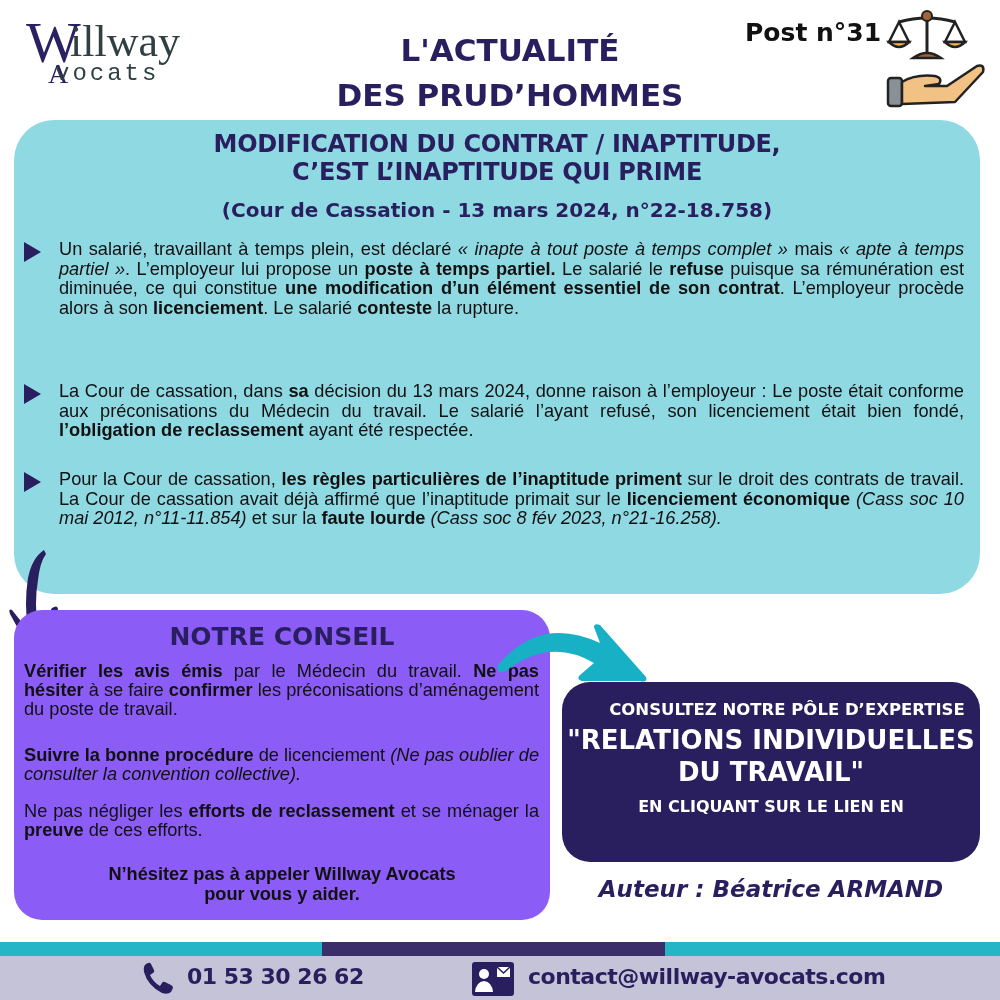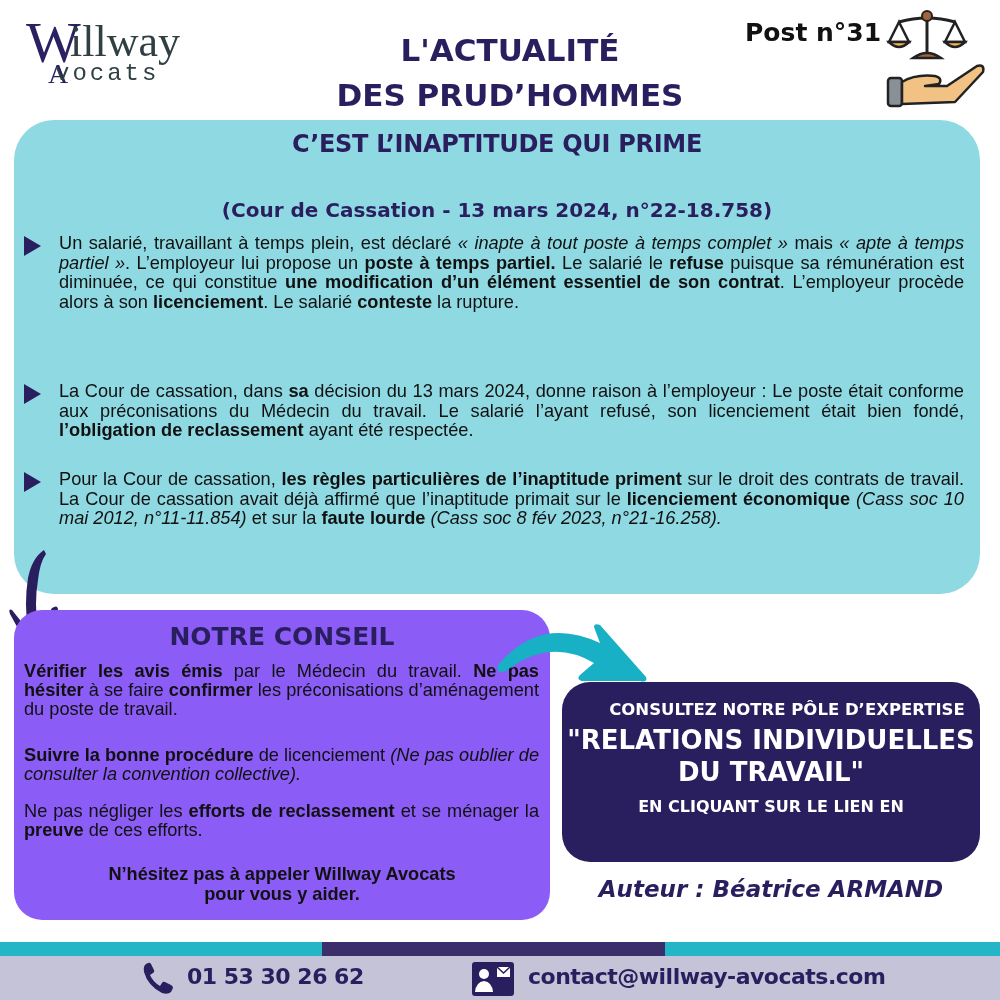--- a/index.html
+++ b/index.html
@@ -80,25 +80,26 @@
   <path d="M4 32 Q14 42 24 32 Z" fill="#f2b652" stroke="#222" stroke-width="2.5"></path>
   <path d="M70 12 L60 32 L80 32 Z" fill="none" stroke="#222" stroke-width="2.5"></path>
   <path d="M60 32 Q70 42 80 32 Z" fill="#f2b652" stroke="#222" stroke-width="2.5"></path>
   <path d="M28 48 Q42 38 56 48 Z" fill="#a0653b" stroke="#222" stroke-width="2.5"></path>
   <rect x="3" y="68" width="14" height="28" rx="3" fill="#8a9098" stroke="#222" stroke-width="2.5"></rect>
   <path d="M17 72 Q30 64 50 66 Q58 68 54 74 L40 76 L62 76 L92 56 Q100 54 98 62 L70 92 L17 94 Z" fill="#f1c283" stroke="#222" stroke-width="2.5" stroke-linejoin="round"></path>
 </svg>
 
 <div class="case-box">
   <div class="case-title">
+    <div>MODIFICATION DU CONTRAT / INAPTITUDE,</div>
     <div>C’EST L’INAPTITUDE QUI PRIME</div>
   </div>
   <div class="case-ref">(Cour de Cassation - 13 mars 2024, n°22-18.758)</div>
 
-  <div class="bullet" style="top:114px;">
+  <div class="bullet" style="top:120px;">
     <span class="tri"></span>
     <span class="txt"><span>Un salarié, travaillant à temps plein, est déclaré </span><i>« inapte à tout poste à temps complet »</i><span> mais </span><i>« apte à temps partiel »</i><span>. L’employeur lui propose un </span><b>poste à temps partiel.</b><span> Le salarié le </span><b>refuse</b><span> puisque sa rémunération est diminuée, ce qui constitue </span><b>une modification d’un élément essentiel de son contrat</b><span>. L’employeur procède alors à son </span><b>licenciement</b><span>. Le salarié </span><b>conteste</b><span> la rupture.</span></span>
   </div>
   <div class="bullet" style="top:262px;">
     <span class="tri"></span>
     <span class="txt"><span>La Cour de cassation, dans </span><b>sa</b><span> décision du 13 mars 2024, donne raison à l’employeur : Le poste était conforme aux préconisations du Médecin du travail. Le salarié l’ayant refusé, son licenciement était bien fondé, </span><b>l’obligation de reclassement</b><span> ayant été respectée.</span></span>
   </div>
   <div class="bullet" style="top:350px;">
     <span class="tri"></span>
     <span class="txt"><span>Pour la Cour de cassation, </span><b>les règles particulières de l’inaptitude priment</b><span> sur le droit des contrats de travail. La Cour de cassation avait déjà affirmé que l’inaptitude primait sur le </span><b>licenciement économique</b><span> </span><i>(Cass soc 10 mai 2012, n°11-11.854)</i><span> et sur la </span><b>faute lourde</b><span> </span><i>(Cass soc 8 fév 2023, n°21-16.258).</i></span>

